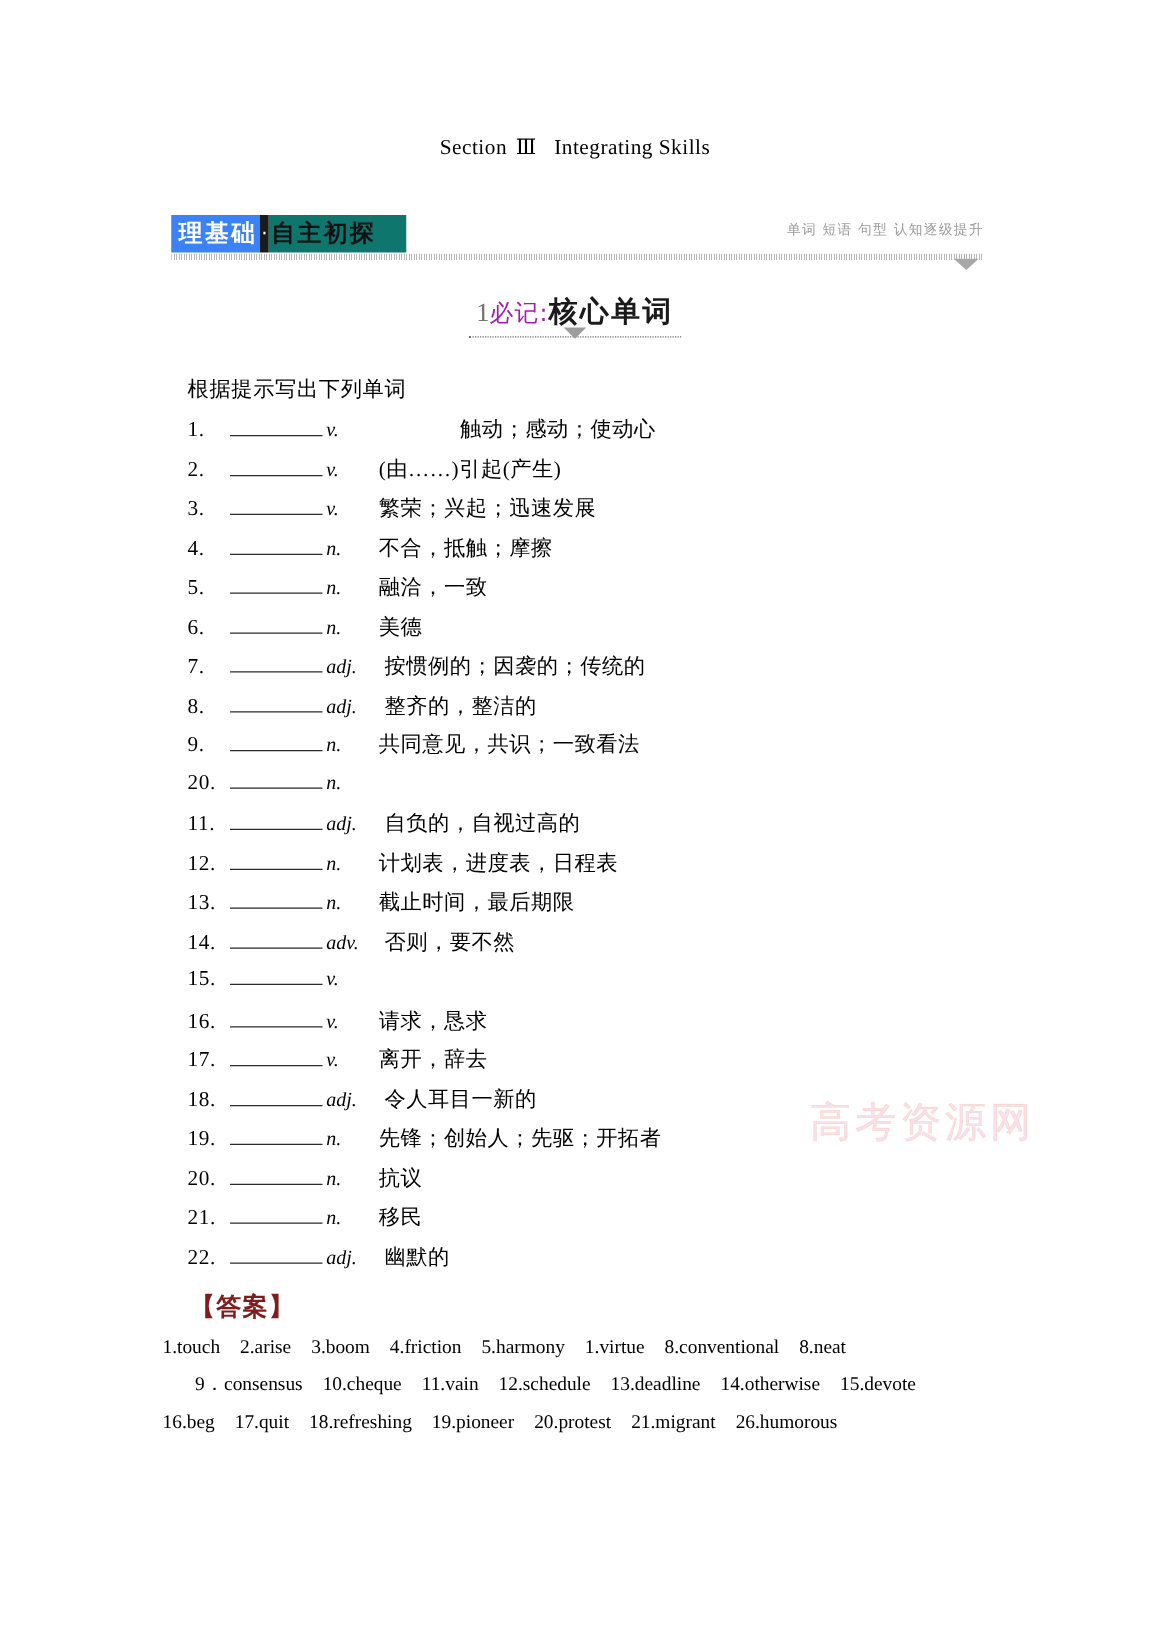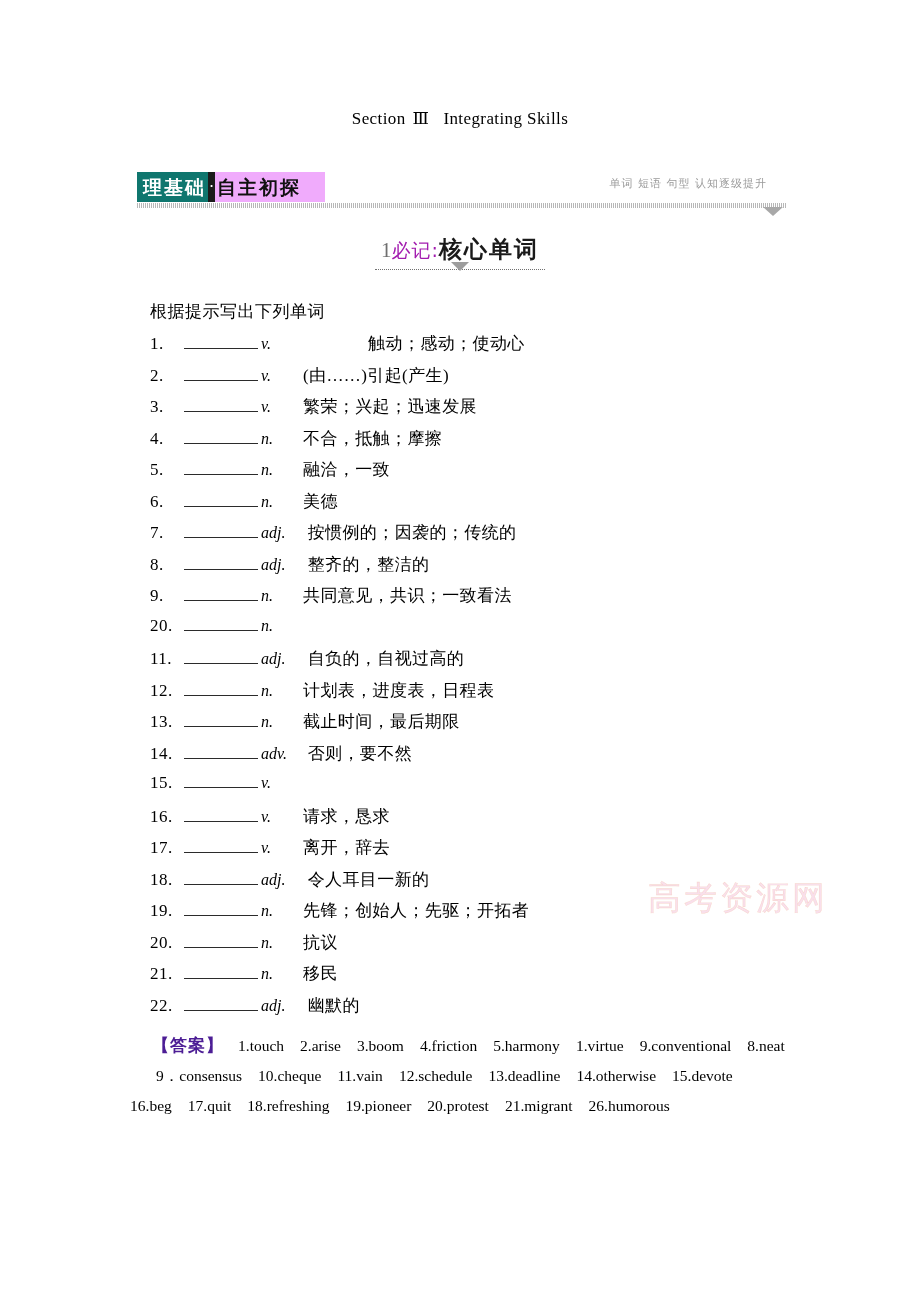--- a/index.html
+++ b/index.html
@@ -46,50 +46,50 @@
   }
   .banner-tag {
     position: absolute;
     left: 0;
     top: 0;
     display: flex;
     align-items: stretch;
     height: 30px;
   }
   .tag-dark {
-    background: #0f766e;
+    background: #3b82f6;
     color: #ffffff;
     font-family: "DejaVu Sans", "Liberation Sans", sans-serif;
     font-weight: bold;
     font-size: 19px;
     line-height: 30px;
     padding: 0 2px 0 6px;
     letter-spacing: 2px;
   }
   .tag-dot {
     background: #1b1b1b;
     color: #ffffff;
     font-size: 16px;
     line-height: 30px;
     padding: 0 1px;
     font-family: "DejaVu Sans", "Liberation Sans", sans-serif;
   }
   .tag-light {
-    background: #f0abfc;
+    background: #0f766e;
     color: #111111;
     font-family: "DejaVu Sans", "Liberation Sans", sans-serif;
     font-weight: bold;
     font-size: 19px;
     line-height: 30px;
     padding: 0 24px 0 2px;
     letter-spacing: 2px;
   }
   .banner-sub {
     position: absolute;
-    right: 20px;
+    right: 0;
     top: 4px;
     font-family: "DejaVu Sans", "Liberation Sans", sans-serif;
     font-size: 11px;
     color: #9a9a9a;
     letter-spacing: 1px;
     white-space: nowrap;
   }
   .banner-rule {
     position: absolute;
     left: 0;
@@ -208,27 +208,27 @@
   
   .answers {
     position: absolute;
     left: 130px;
     top: 1030px;
     width: 672px;
     font-size: 15.5px;
     line-height: 30px;
   }
   .ans-label {
-    color: #4c1d95;
+    color: #7f1d1d;
     font-weight: bold;
     letter-spacing: 1px;
     margin-left: 22px;
     margin-right: 14px;
     font-family: "DejaVu Sans", "Liberation Sans", sans-serif;
-    font-size: 17px;
+    font-size: 20px;
   }
   .ans-line { white-space: nowrap; }
   .ans-line.wrap { white-space: normal; }
   .ans-item { margin-right: 16px; }
   .ans-indent { display: inline-block; width: 26px; }
 
   
   .watermark {
     position: absolute;
     left: 648px;
@@ -401,21 +401,21 @@
       <div class="word-row">
         <span class="w-num">22.</span>
         <span class="w-blank"></span>
         <span class="w-pos">adj.</span>
         <span class="w-def"> 幽默的</span>
       </div>
     </div>
 
   <div class="answers">
     <div class="ans-line wrap">
-      <span class="ans-label">【答案】</span><span id="ans1"><span class="ans-item">1.touch</span><span class="ans-item">2.arise</span><span class="ans-item">3.boom</span><span class="ans-item">4.friction</span><span class="ans-item">5.harmony</span><span class="ans-item">1.virtue</span><span class="ans-item">9.conventional</span><span class="ans-item">8.neat</span></span>
+      <span class="ans-label">【答案】</span><span id="ans1"><span class="ans-item">1.touch</span><span class="ans-item">2.arise</span><span class="ans-item">3.boom</span><span class="ans-item">4.friction</span><span class="ans-item">5.harmony</span><span class="ans-item">1.virtue</span><span class="ans-item">8.conventional</span><span class="ans-item">8.neat</span></span>
     </div>
     <div class="ans-line">
       <span class="ans-indent"></span><span id="ans2"><span class="ans-item">9．consensus</span><span class="ans-item">10.cheque</span><span class="ans-item">11.vain</span><span class="ans-item">12.schedule</span><span class="ans-item">13.deadline</span><span class="ans-item">14.otherwise</span><span class="ans-item">15.devote</span></span>
     </div>
     <div class="ans-line">
       <span id="ans3"><span class="ans-item">16.beg</span><span class="ans-item">17.quit</span><span class="ans-item">18.refreshing</span><span class="ans-item">19.pioneer</span><span class="ans-item">20.protest</span><span class="ans-item">21.migrant</span><span class="ans-item">26.humorous</span></span>
     </div>
   </div>
 
   <div class="watermark">高考资源网</div>

